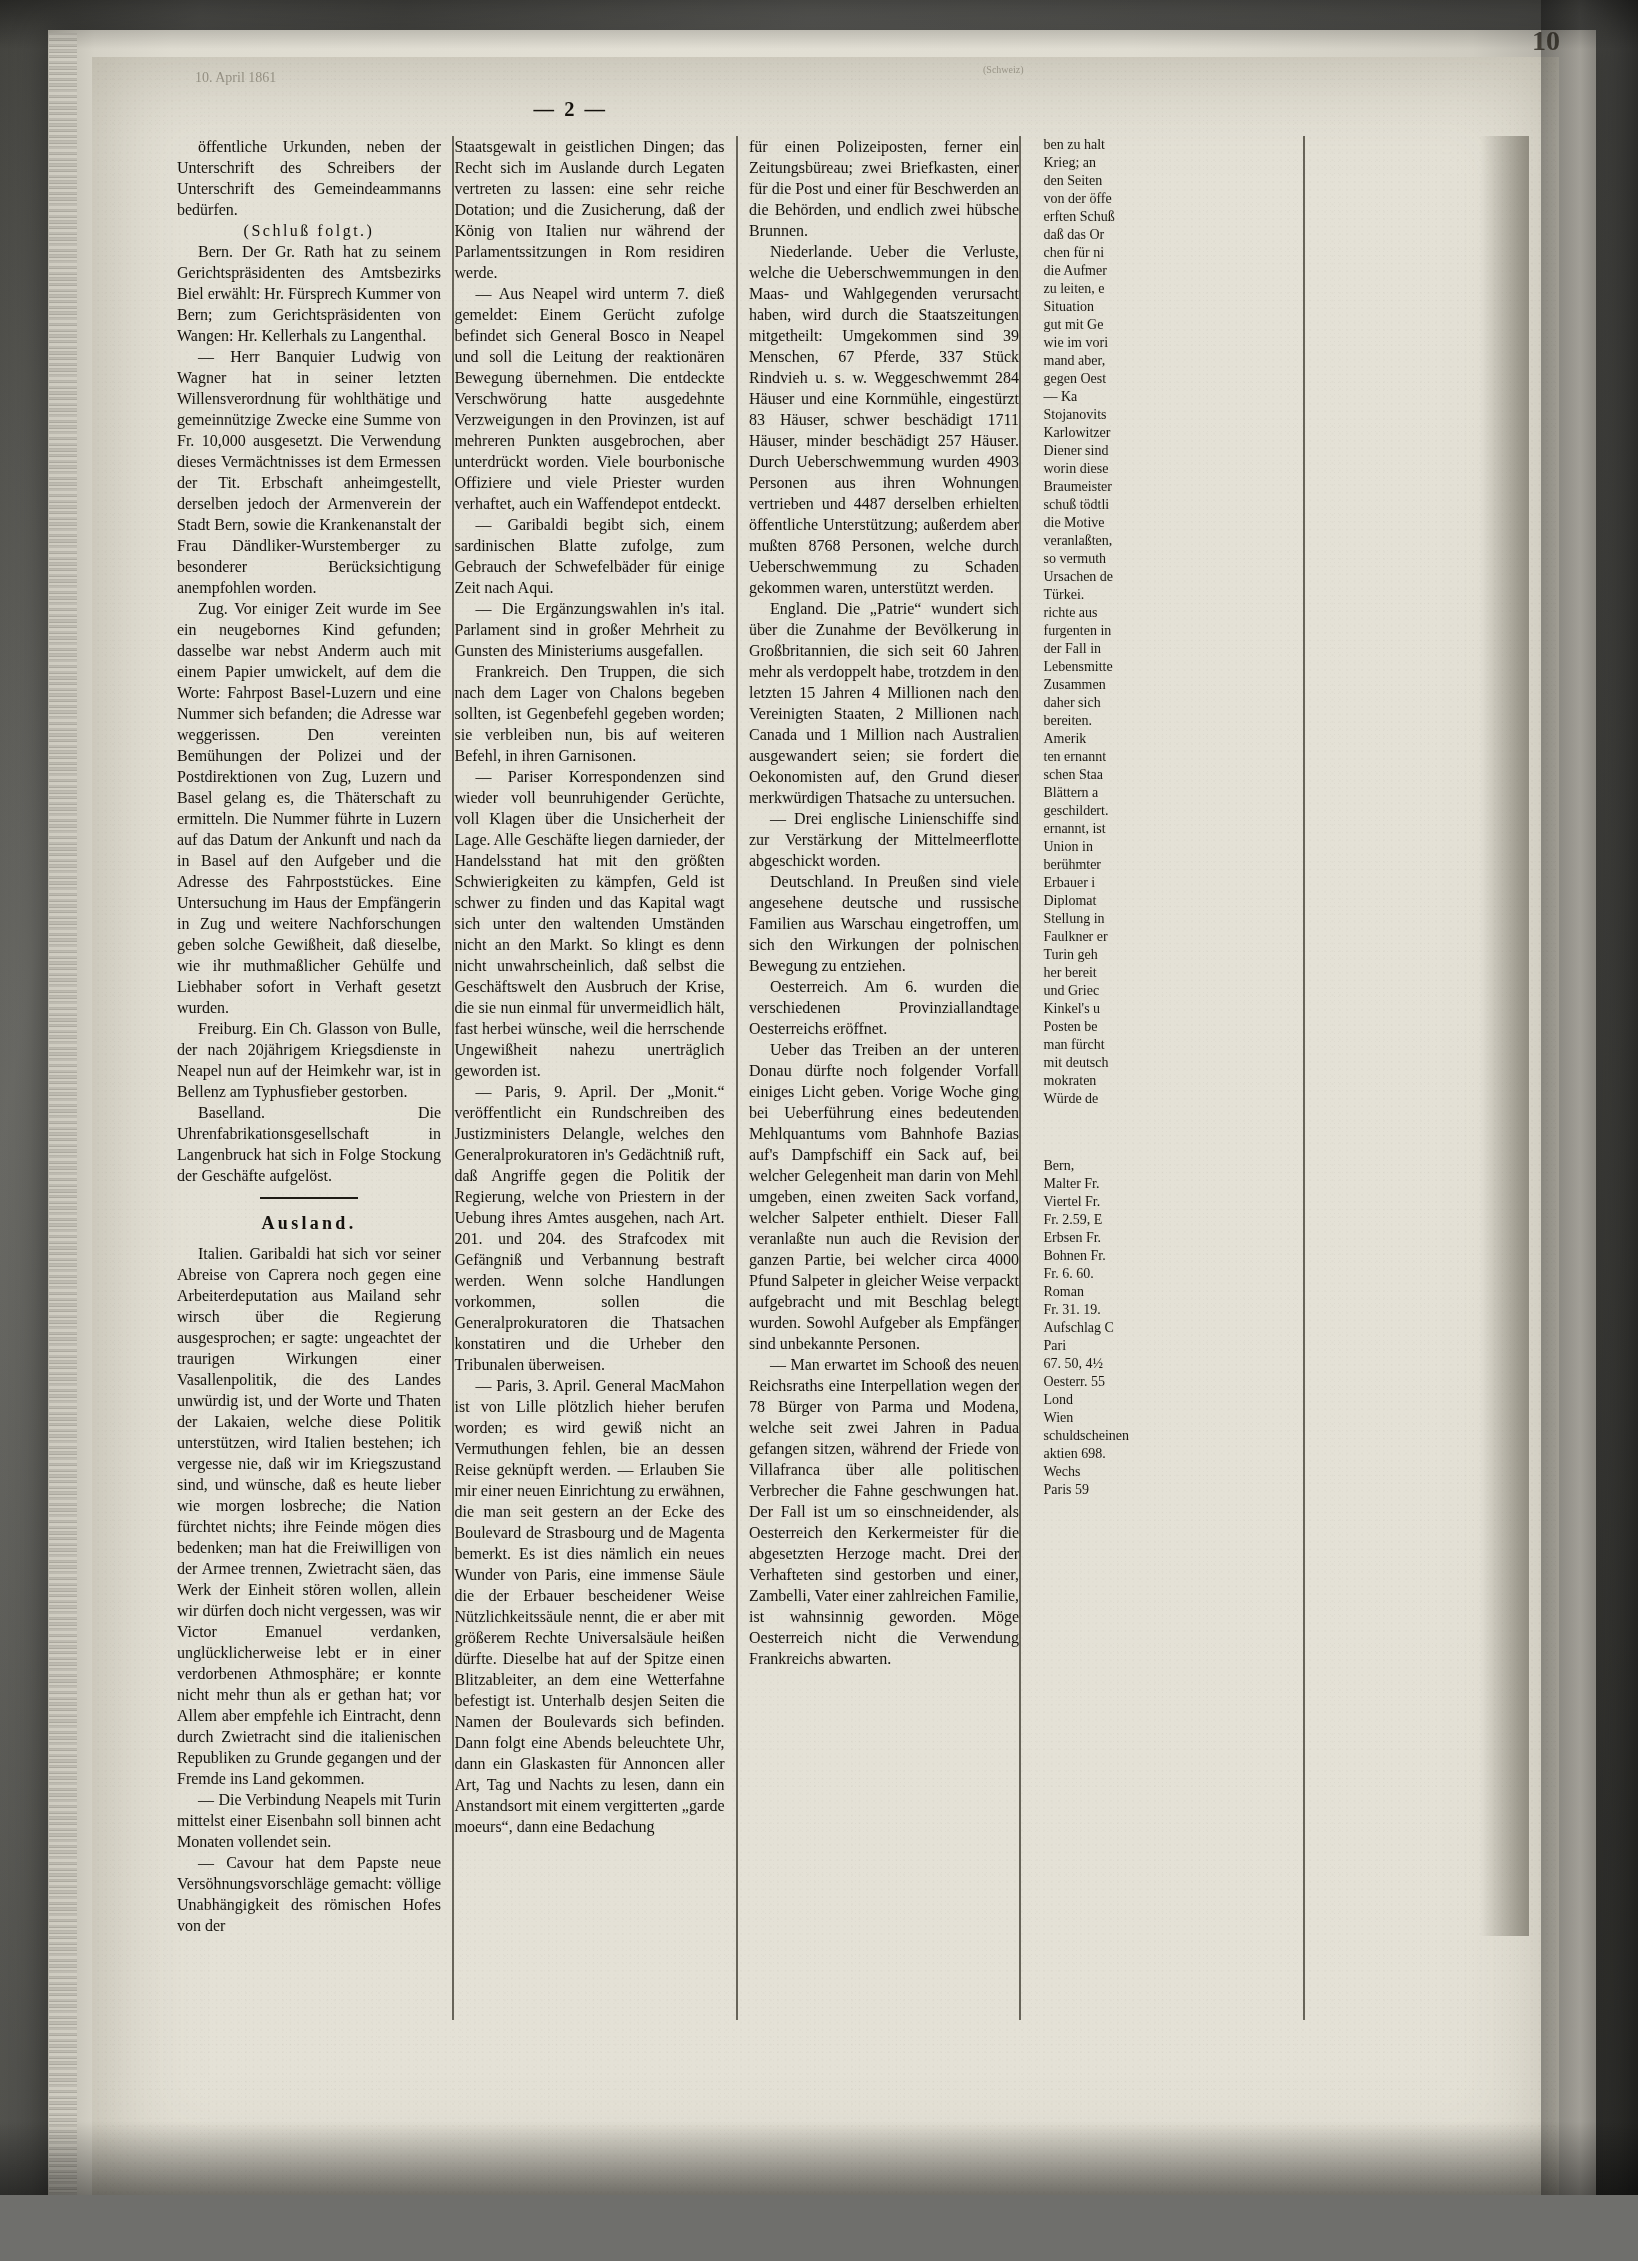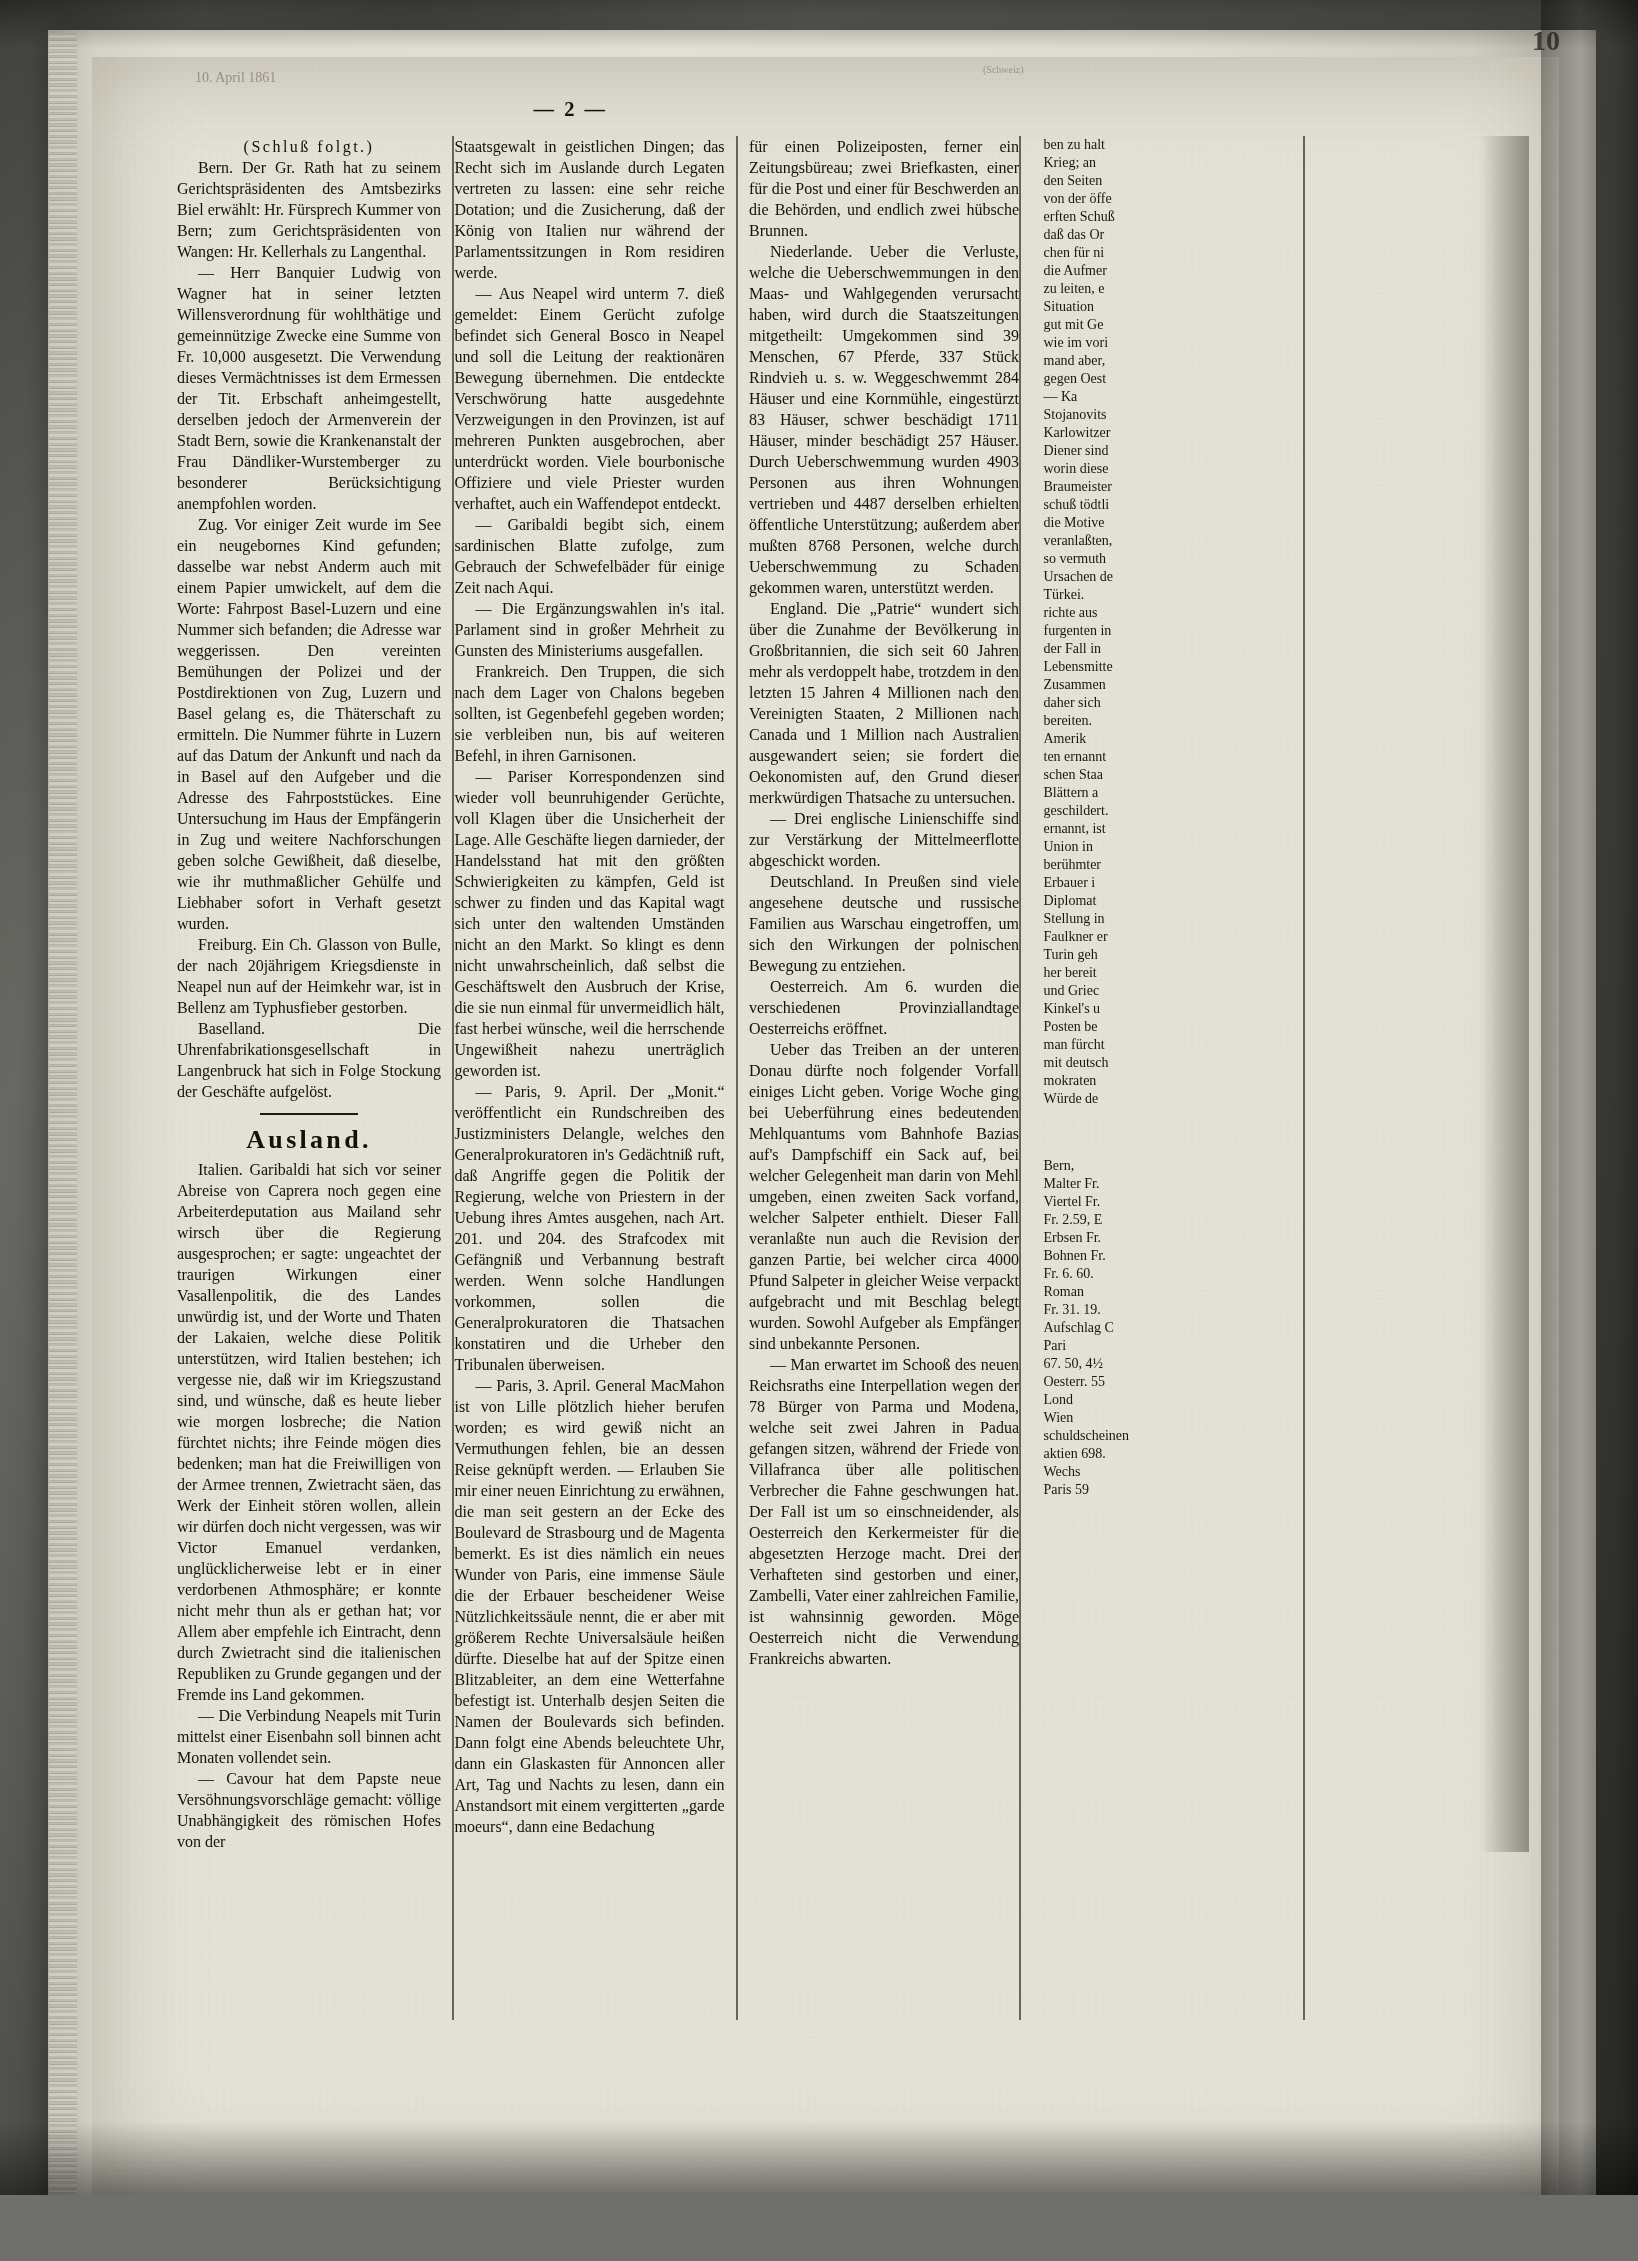--- a/index.html
+++ b/index.html
@@ -138,21 +138,21 @@
   .spaced { letter-spacing: 2.5px; }
   .center { text-align: center; text-indent: 0; }
   .hr-short {
     width: 98px;
     height: 1.6px;
     background: #1d1a14;
     margin: 11.5px auto 11.5px auto;
   }
   h2.section {
     text-align: center;
-    font-size: 26px;
+    font-size: 18px;
     letter-spacing: 3.3px;
     font-weight: bold;
     margin: 14.7px 0 8.2px 0;
     text-indent: 0;
   }
   .clip {
     overflow: hidden;
   }
   
   .col.c4 { color: #191610; }
@@ -224,20 +224,21 @@
   <div class="content">
     <div class="page-number">— 2 —</div>
 
     <div class="columns">
       <div class="rule r1"></div>
       <div class="rule r2"></div>
       <div class="rule r3"></div>
       <div class="rule r4"></div>
 
       <div class="col c1">
+        <p>öffentliche Urkunden, neben der Unterschrift des Schreibers der Unterschrift des Gemeindeammanns bedürfen.</p>
         <p class="center spaced">(Schluß folgt.)</p>
         <p>Bern. Der Gr. Rath hat zu seinem Gerichtspräsidenten des Amtsbezirks Biel erwählt: Hr. Fürsprech Kummer von Bern; zum Gerichtspräsidenten von Wangen: Hr. Kellerhals zu Langenthal.</p>
         <p>— Herr Banquier Ludwig von Wagner hat in seiner letzten Willensverordnung für wohlthätige und gemeinnützige Zwecke eine Summe von Fr. 10,000 ausgesetzt. Die Verwendung dieses Vermächtnisses ist dem Ermessen der Tit. Erbschaft anheimgestellt, derselben jedoch der Armenverein der Stadt Bern, sowie die Krankenanstalt der Frau Dändliker-Wurstemberger zu besonderer Berücksichtigung anempfohlen worden.</p>
         <p>Zug. Vor einiger Zeit wurde im See ein neugebornes Kind gefunden; dasselbe war nebst Anderm auch mit einem Papier umwickelt, auf dem die Worte: Fahrpost Basel-Luzern und eine Nummer sich befanden; die Adresse war weggerissen. Den vereinten Bemühungen der Polizei und der Postdirektionen von Zug, Luzern und Basel gelang es, die Thäterschaft zu ermitteln. Die Nummer führte in Luzern auf das Datum der Ankunft und nach da in Basel auf den Aufgeber und die Adresse des Fahrpoststückes. Eine Untersuchung im Haus der Empfängerin in Zug und weitere Nachforschungen geben solche Gewißheit, daß dieselbe, wie ihr muthmaßlicher Gehülfe und Liebhaber sofort in Verhaft gesetzt wurden.</p>
         <p>Freiburg. Ein Ch. Glasson von Bulle, der nach 20jährigem Kriegsdienste in Neapel nun auf der Heimkehr war, ist in Bellenz am Typhusfieber gestorben.</p>
         <p>Baselland. Die Uhrenfabrikationsgesellschaft in Langenbruck hat sich in Folge Stockung der Geschäfte aufgelöst.</p>
         <div class="hr-short"></div>
         <h2 class="section">Ausland.</h2>
         <p>Italien. Garibaldi hat sich vor seiner Abreise von Caprera noch gegen eine Arbeiterdeputation aus Mailand sehr wirsch über die Regierung ausgesprochen; er sagte: ungeachtet der traurigen Wirkungen einer Vasallenpolitik, die des Landes unwürdig ist, und der Worte und Thaten der Lakaien, welche diese Politik unterstützen, wird Italien bestehen; ich vergesse nie, daß wir im Kriegszustand sind, und wünsche, daß es heute lieber wie morgen losbreche; die Nation fürchtet nichts; ihre Feinde mögen dies bedenken; man hat die Freiwilligen von der Armee trennen, Zwietracht säen, das Werk der Einheit stören wollen, allein wir dürfen doch nicht vergessen, was wir Victor Emanuel verdanken, unglücklicherweise lebt er in einer verdorbenen Athmosphäre; er konnte nicht mehr thun als er gethan hat; vor Allem aber empfehle ich Eintracht, denn durch Zwietracht sind die italienischen Republiken zu Grunde gegangen und der Fremde ins Land gekommen.</p>
         <p>— Die Verbindung Neapels mit Turin mittelst einer Eisenbahn soll binnen acht Monaten vollendet sein.</p>

